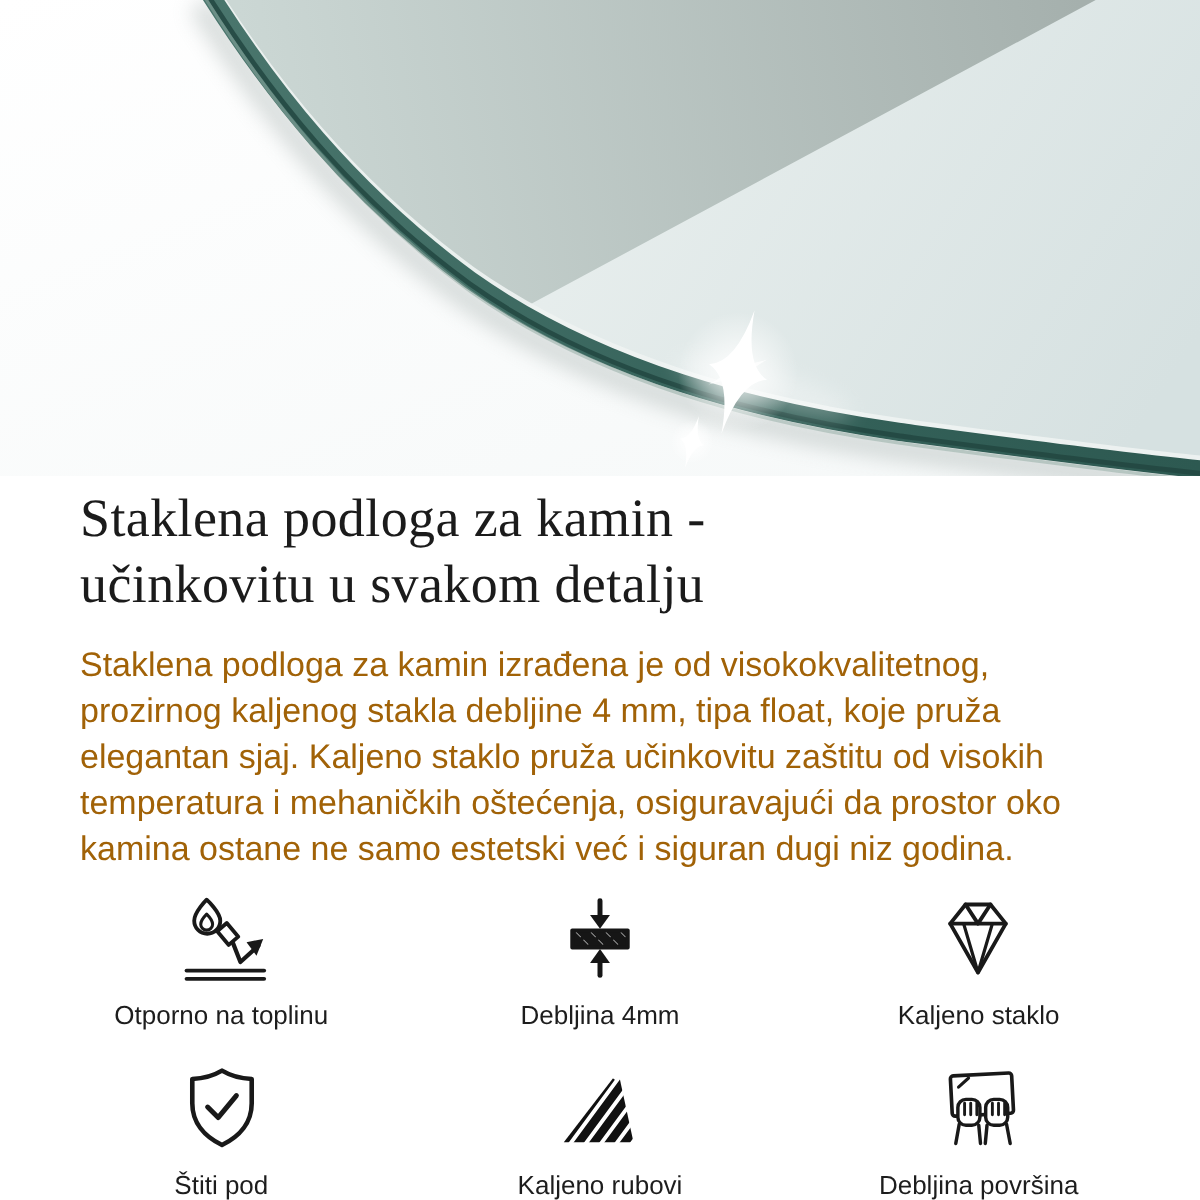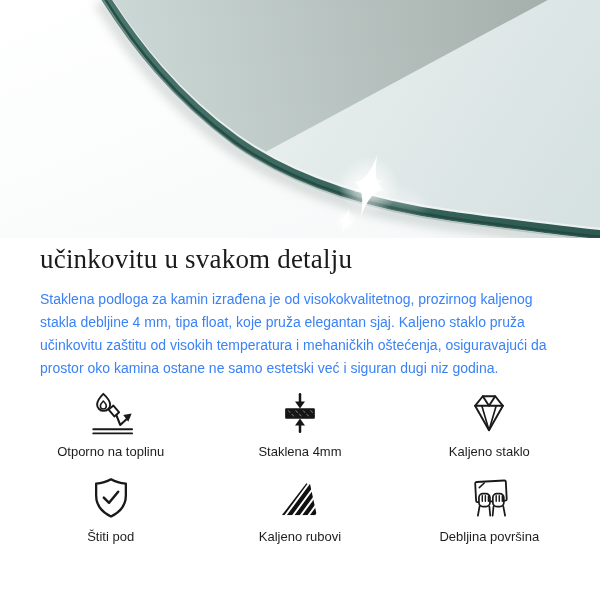--- a/index.html
+++ b/index.html
@@ -8,21 +8,21 @@
     font-family:"Liberation Sans",sans-serif;color:#1d1d1d;
   }
   .hero{height:238px;position:relative;}
   .hero svg{display:block;width:600px;height:238px;}
   .content{padding:0 40px;}
   .title{
     font-family:"Liberation Serif",serif;font-weight:400;
     font-size:27px;line-height:33px;letter-spacing:.2px;
     color:#1b1b1b;margin:5px 0 0;
   }
-  .desc{font-size:14px;line-height:23px;color:#3b82f6;margin:12px 0 0;}
+  .desc{font-size:17px;line-height:23px;color:#a16207;margin:12px 0 0;}
   .features{
     display:grid;grid-template-columns:1fr 1fr 1fr;
     row-gap:16px;margin-top:10px;padding:0 16px;
   }
   .feature{display:flex;flex-direction:column;align-items:center;}
   .feature svg{width:46px;height:46px;display:block;}
   .flabel{margin-top:8px;font-size:13px;line-height:15px;color:#1d1d1d;text-align:center;}
 </style>
 </head>
 <body>
@@ -80,20 +80,21 @@
     <g transform="translate(369,186) rotate(15)">
       <circle r="30" fill="url(#glowG)" opacity=".9"></circle>
       <path d="M0 -32 Q2.4 -4 15 0 Q2.4 4 0 32 Q-2.4 4 -15 0 Q-2.4 -4 0 -32 Z" fill="#ffffff"></path>
       <path d="M0 -32 Q2.4 -4 15 0 Q2.4 4 0 32 Q-2.4 4 -15 0 Q-2.4 -4 0 -32 Z" fill="#ffffff" opacity=".75" transform="rotate(52) scale(.5)"></path>
     </g>
   </svg>
 </div>
 
 <div class="content">
   <h1 class="title">
+    <span style="display:block">Staklena podloga za kamin -</span>
     <span style="display:block">učinkovitu u svakom detalju</span>
   </h1>
   <p class="desc">Staklena podloga za kamin izrađena je od visokokvalitetnog, prozirnog kaljenog stakla debljine 4 mm, tipa float, koje pruža elegantan sjaj. Kaljeno staklo pruža učinkovitu zaštitu od visokih temperatura i mehaničkih oštećenja, osiguravajući da prostor oko kamina ostane ne samo estetski već i siguran dugi niz godina.</p>
 </div>
 
 <div class="features">
 
   <div class="feature">
     <svg viewBox="0 0 48 48" fill="none" stroke="#191919" stroke-width="2" stroke-linecap="round" stroke-linejoin="round">
       <path d="M16 4 C16 4 9.5 10.5 9.5 15 a6.8 6.8 0 0 0 13.6 0 C23.1 10.5 16 4 16 4 Z"></path>
@@ -114,21 +115,21 @@
           <rect width="5.5" height="5.5" fill="#ffffff"></rect>
           <rect width="3.2" height="5.5" fill="#161616"></rect>
         </pattern>
       </defs>
       <rect x="9.5" y="20" width="29" height="9" fill="url(#hatchP)"></rect>
       <path d="M24 4.5 V12" stroke-width="2.6"></path>
       <path d="M24 19.2 L18.8 12 H29.2 Z" fill="#161616" stroke="none"></path>
       <path d="M24 43.5 V37" stroke-width="2.6"></path>
       <path d="M24 29.8 L18.8 37 H29.2 Z" fill="#161616" stroke="none"></path>
     </svg>
-    <div class="flabel">Staklena 4mm</div>
+    <div class="flabel">Debljina 4mm</div>
   </div>
 
   <div class="feature">
     <svg viewBox="0 0 48 48" fill="none" stroke="#191919" stroke-width="2" stroke-linecap="round" stroke-linejoin="round">
       <path d="M9.5 16.5 L17.5 6.5 H30.5 L38.5 16.5 L24 42 Z"></path>
       <path d="M9.5 16.5 H38.5"></path>
       <path d="M17.5 6.5 L24 16.5 L30.5 6.5"></path>
       <path d="M16.5 16.5 L24 42 M31.5 16.5 L24 42" stroke-width="1.7"></path>
     </svg>
     <div class="flabel">Kaljeno staklo</div>

